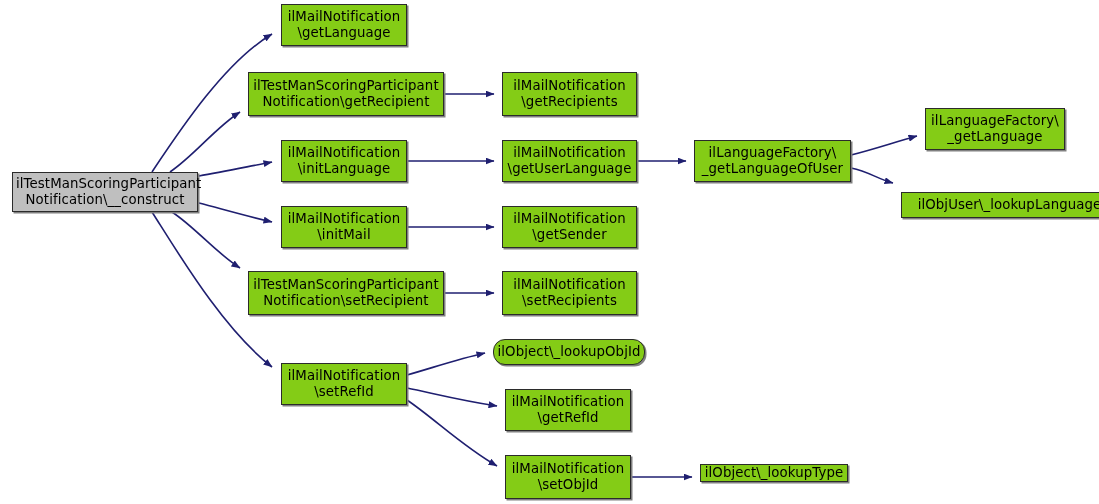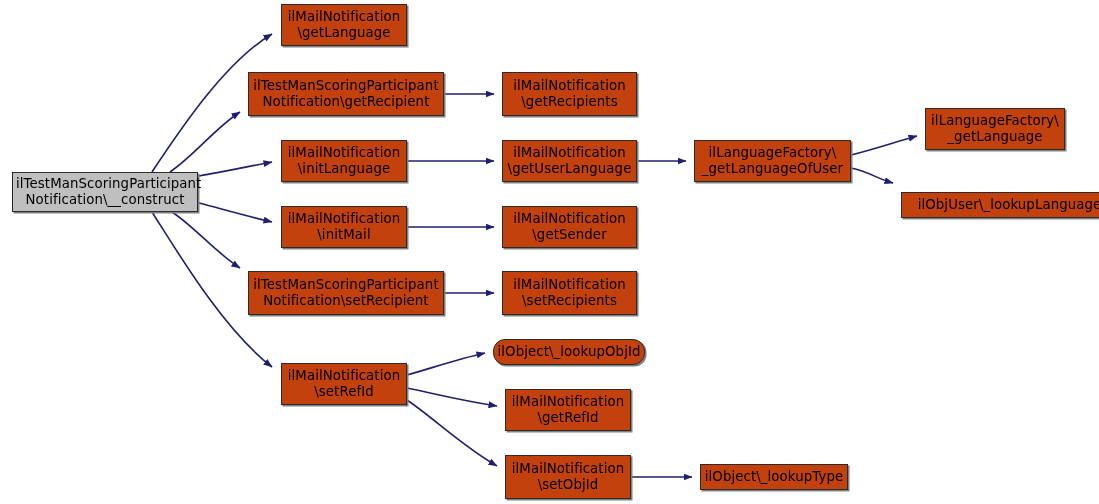--- a/index.html
+++ b/index.html
@@ -23,21 +23,21 @@
     height: 504px;
     pointer-events: none;
   }
   .node {
     position: absolute;
     box-sizing: border-box;
     display: flex;
     align-items: center;
     justify-content: center;
     text-align: center;
-    background: #c2410c;
+    background: #84cc16;
     border: 1px solid #2b2b2b;
     box-shadow: 1.5px 1.5px 0 0 #808080;
     color: #000000;
     font-size: 13.3px;
     line-height: 16px;
     letter-spacing: 0.1px;
     white-space: pre-line;
     padding: 0 3px;
   }
   .node.root {
@@ -106,16 +106,16 @@
       <div class="node" style="left: 493px; top: 339px; width: 152px; height: 26px; border-radius: 12px;"><span class="label">ilObject\_lookupObjId</span></div>
       <div class="node" style="left: 505px; top: 389px; width: 126px; height: 42px;"><span class="label">ilMailNotification
 \getRefId</span></div>
       <div class="node" style="left: 505px; top: 455px; width: 126px; height: 44px;"><span class="label">ilMailNotification
 \setObjId</span></div>
       <div class="node" style="left: 694px; top: 140px; width: 157px; height: 42px;"><span class="label">ilLanguageFactory\
 _getLanguageOfUser</span></div>
       <div class="node" style="left: 925px; top: 108px; width: 140px; height: 42px;"><span class="label">ilLanguageFactory\
 _getLanguage</span></div>
       <div class="node" style="left: 901px; top: 192px; width: 217px; height: 26px;"><span class="label">ilObjUser\_lookupLanguage</span></div>
-      <div class="node" style="left: 700px; top: 464px; width: 148px; height: 26px;"><span class="label">ilObject\_lookupType</span></div>
+      <div class="node" style="left: 700px; top: 464px; width: 148px; height: 18px;"><span class="label">ilObject\_lookupType</span></div>
     </div>
 
 </div>
 
 </body></html>

